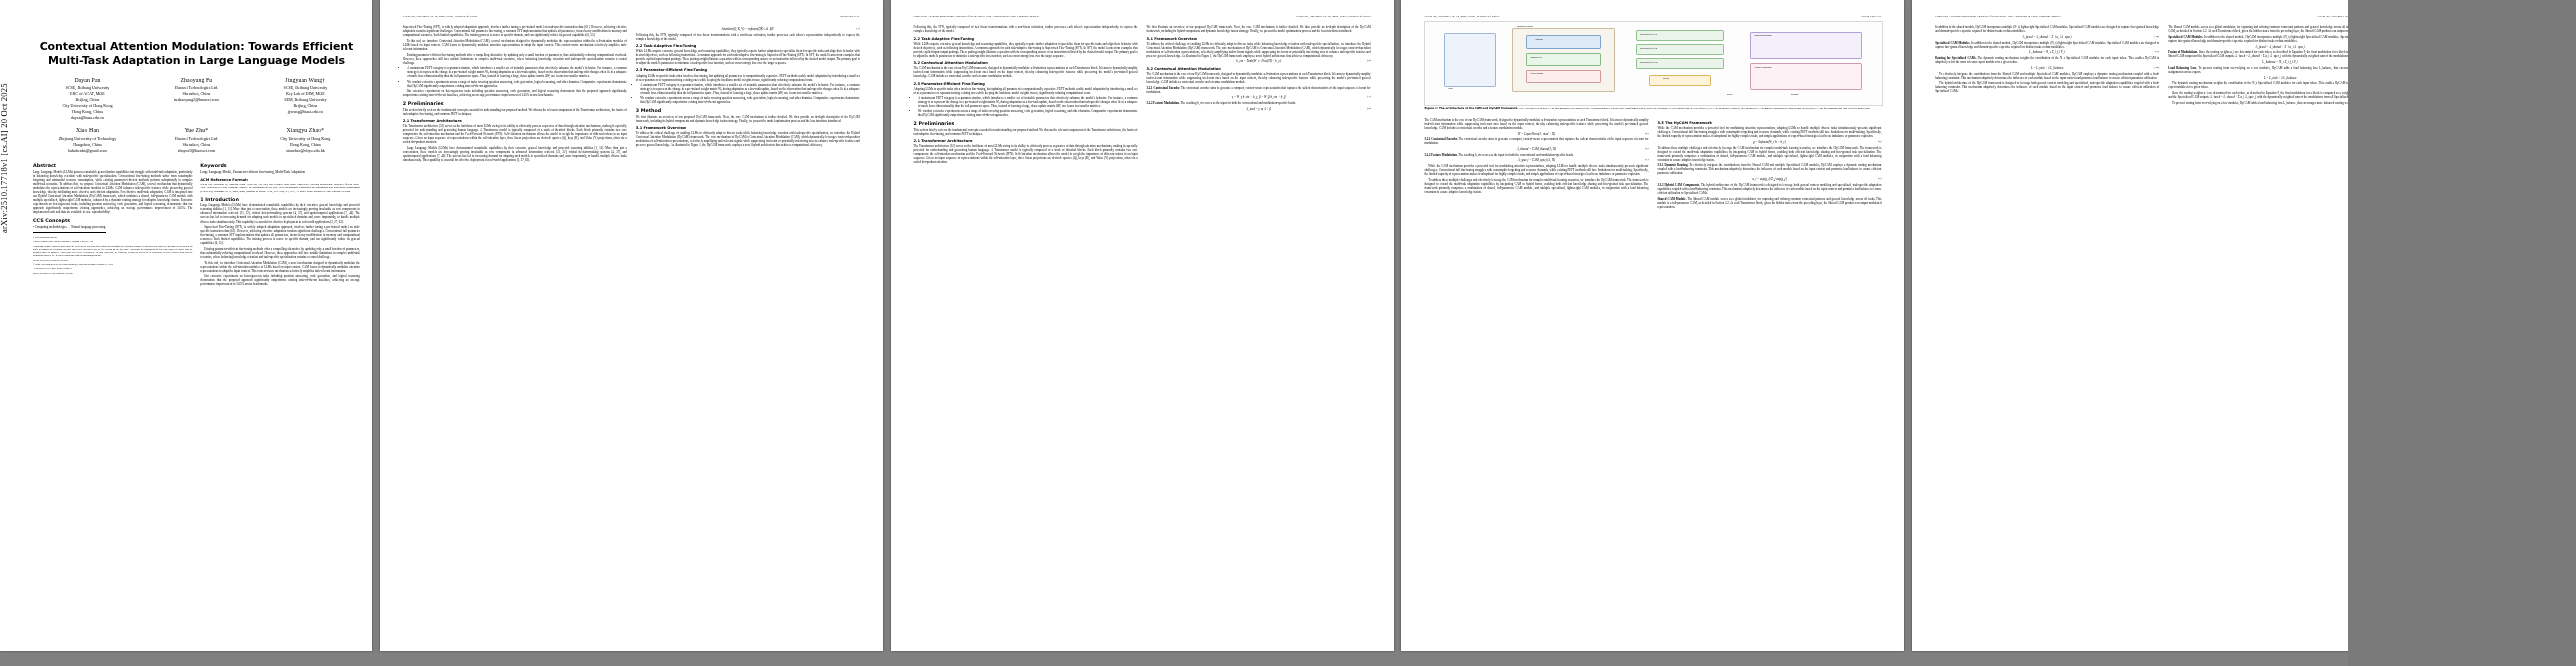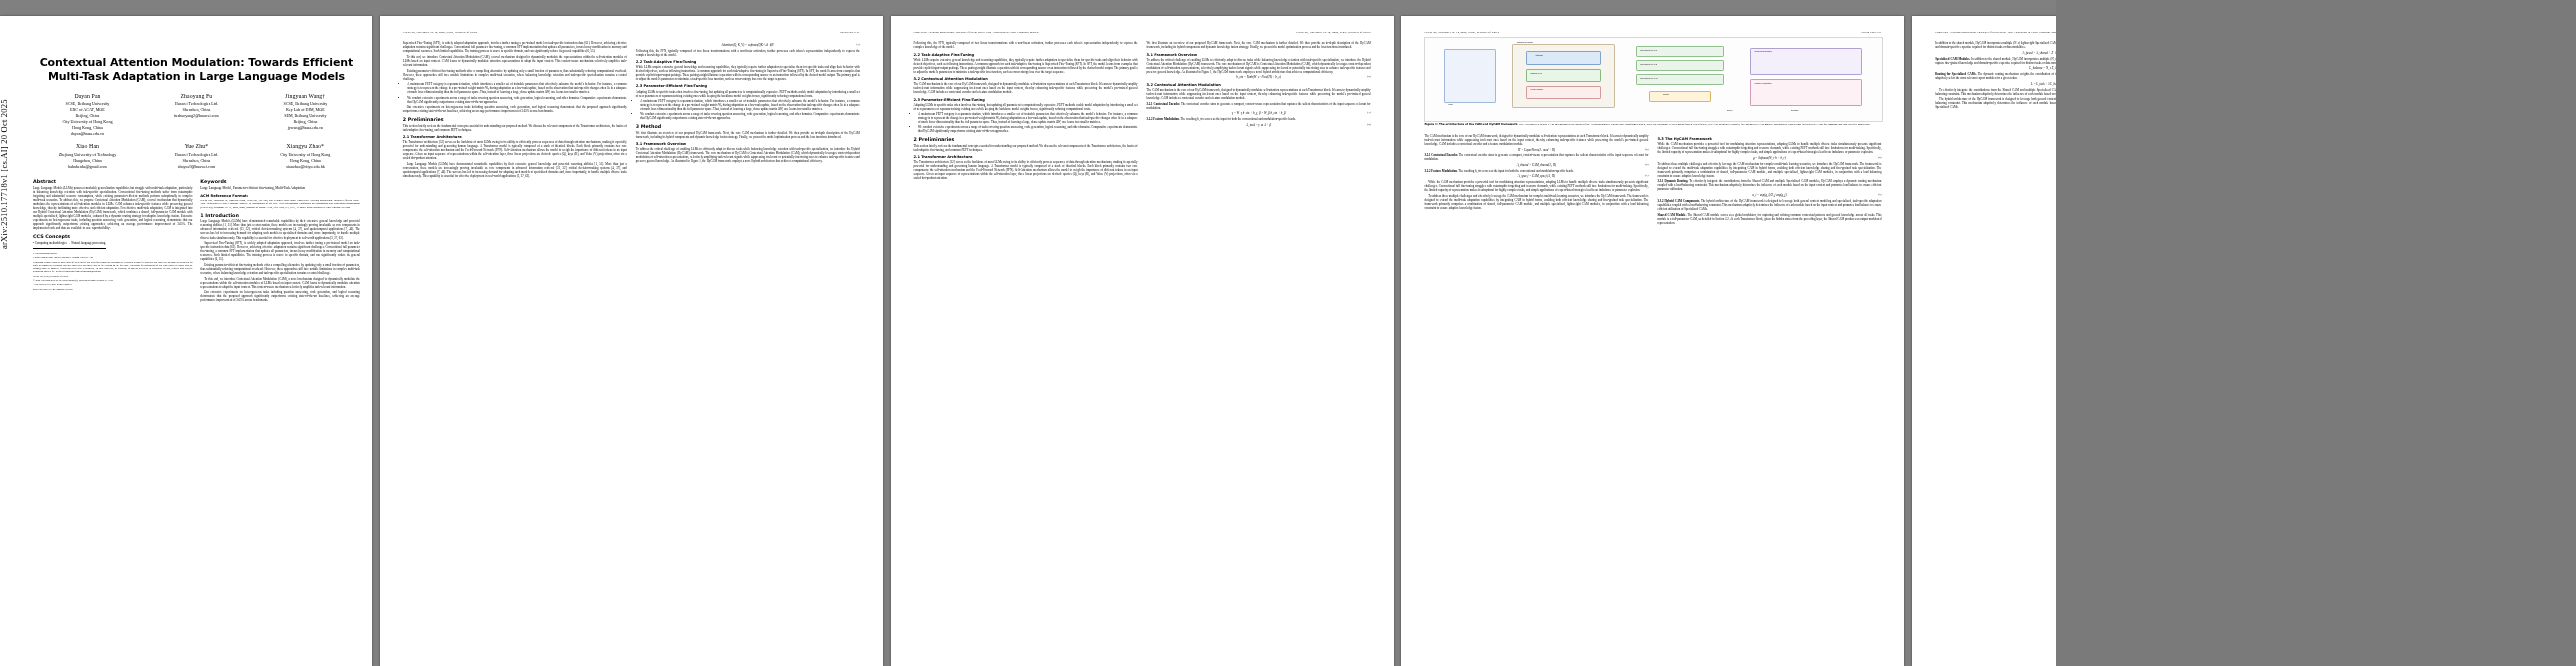--- a/index.html
+++ b/index.html
@@ -1,17 +1,17 @@
 <!DOCTYPE html>
 <html style="font-size:9px"><head>
 <meta charset="utf-8">
 <style>
   html,body{margin:0;padding:0;background:#7a7a7a;}
   body{font-family:"Liberation Serif",serif;}
-  .viewer{width:2056px;height:667px;background:#808080;position:relative;overflow:hidden;display:flex;align-items:flex-end;gap:7.8px;padding:0;}
+  .viewer{width:2348px;height:667px;background:#808080;position:relative;overflow:hidden;display:flex;align-items:flex-start;gap:7.8px;padding:0;}
   .page{position:relative;width:503px;height:651px;background:#ffffff;flex:0 0 auto;box-shadow:0 0 2.2px rgba(0,0,0,.45);overflow:hidden;}
   .page.first{width:372px;}
   .page-inner{position:absolute;left:23px;right:23px;top:14.5px;bottom:14.5px;}
   .first .page-inner{left:33px;right:12.2px;top:14.5px;bottom:11px;}
 
   
   .arxiv-stamp{position:absolute;left:-1.1px;top:233px;width:233px;transform:rotate(-90deg);transform-origin:0 0;font-family:"Liberation Serif",serif;font-size:8.6px;letter-spacing:0.2px;color:#000;white-space:nowrap;}
 
   
   .runhead{display:flex;justify-content:space-between;align-items:baseline;font-size:2.8px;color:#111;font-family:"Liberation Serif",serif;letter-spacing:0.1px;padding-bottom:1.1px;}

